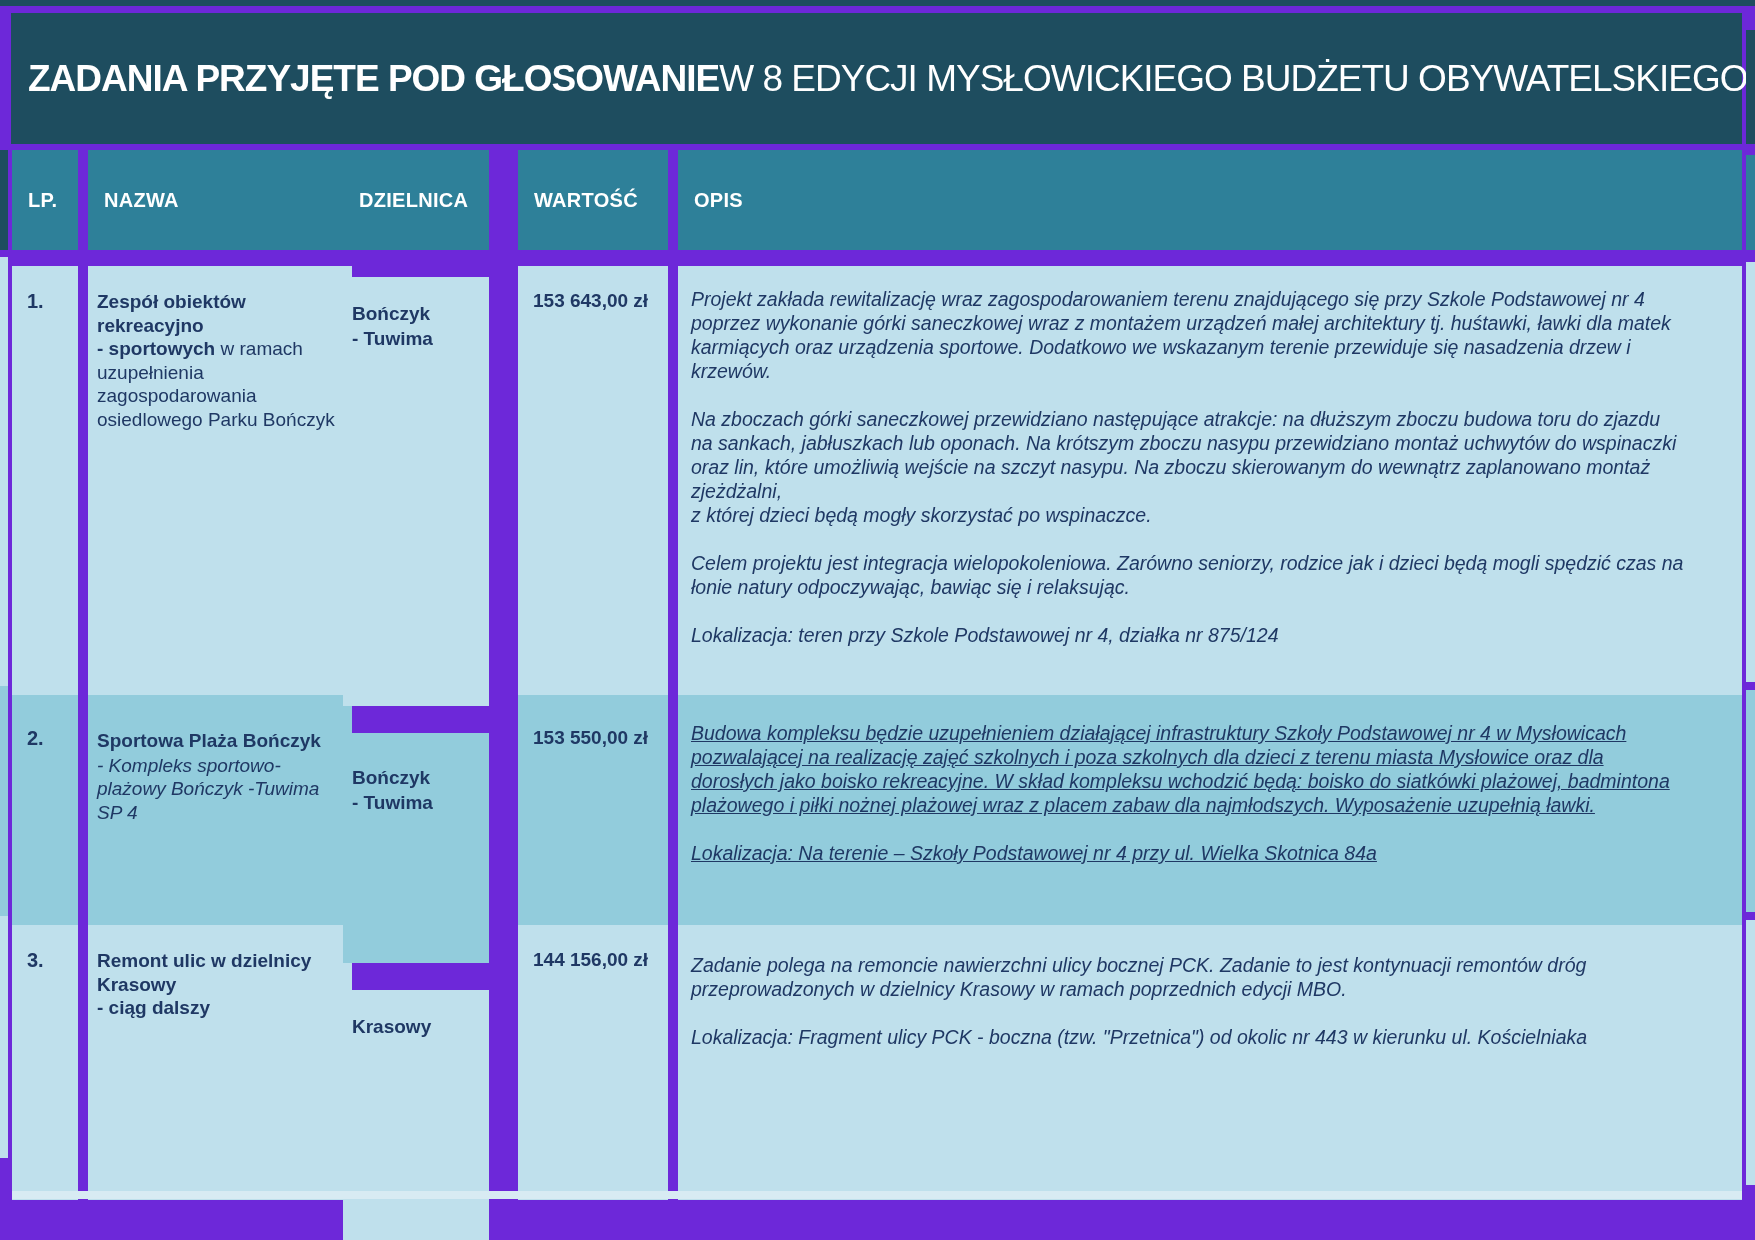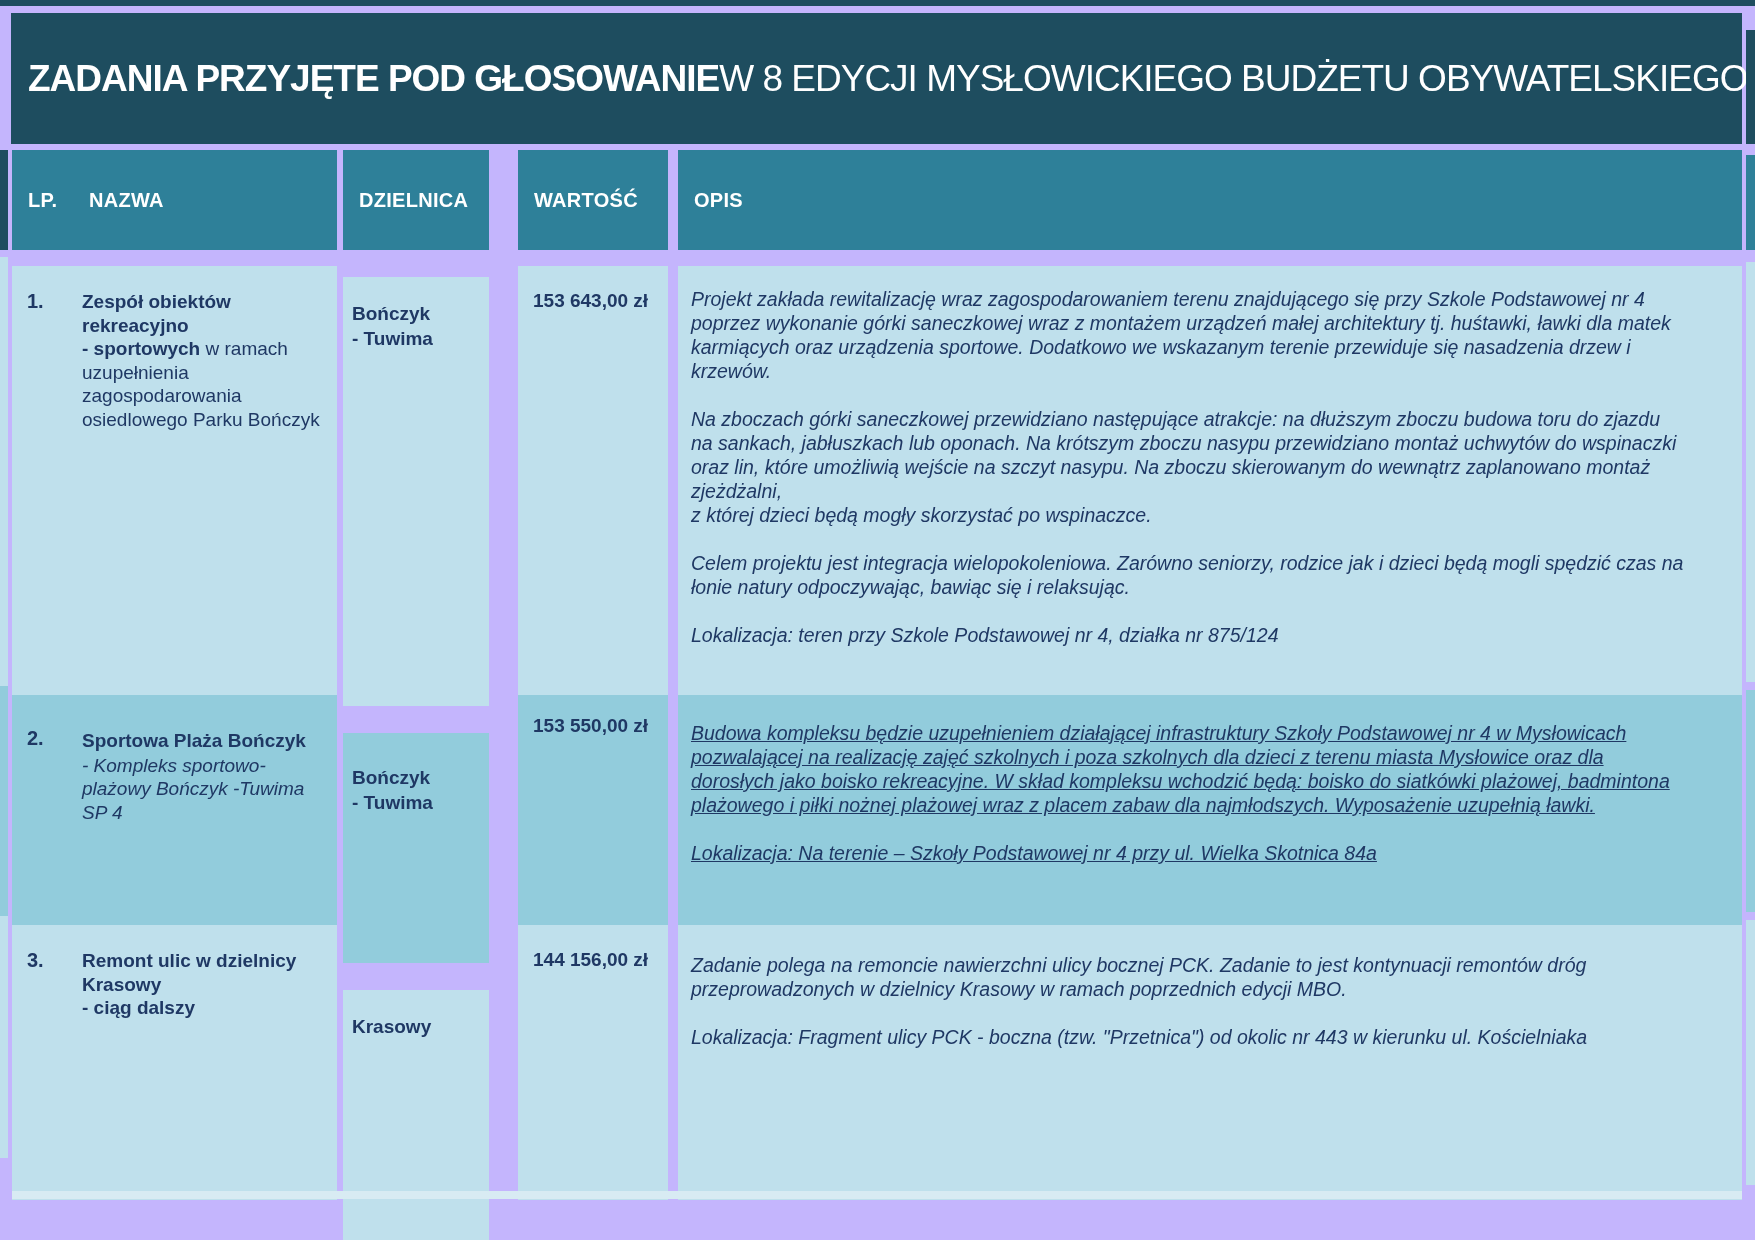--- a/index.html
+++ b/index.html
@@ -1,17 +1,17 @@
 <!DOCTYPE html>
 <html lang="pl"><head>
 <meta charset="utf-8">
 <style>
   html,body{margin:0;padding:0;background:#ffffff;}
   body{font-family:"Liberation Sans", sans-serif;}
-  .canvas{position:relative;width:1755px;height:1240px;background:#c4b5fd;overflow:hidden;}
+  .canvas{position:relative;width:1755px;height:1240px;background:#6d28d9;overflow:hidden;}
 
   .top-strip{position:absolute;left:0;top:0;width:1755px;height:6px;background:#1E4D5F;}
 
   .title-bar{
     position:absolute;left:11px;top:13px;width:1731px;height:131px;
     background:#1E4D5F;color:#ffffff;box-sizing:border-box;
     display:flex;align-items:center;padding-left:17px;
     font-size:37px;letter-spacing:-1px;white-space:nowrap;
   }
   .title-bold{font-weight:700;}
@@ -22,39 +22,39 @@
   .hdr{
     height:100px;background:#2E8099;color:#ffffff;font-weight:700;font-size:20px;
     display:flex;align-items:center;padding-left:16px;box-sizing:border-box;
     margin-bottom:16px;letter-spacing:0.3px;
   }
   .r1{height:429px;background:#BFE0EC;}
   .r2{height:230px;background:#92CCDC;}
   .r3{height:275px;background:#BFE0EC;}
 
   .col-lp{left:12px;width:66px;}
-  .col-nazwa{left:73px;width:264px;}
+  .col-nazwa{left:88px;width:264px;}
   .col-dzielnica{left:343px;width:146px;}
   .col-wartosc{left:518px;width:150px;}
   .col-opis{left:678px;width:1064px;}
 
   .lp-val{padding:24px 0 0 15px;font-weight:700;font-size:20px;}
   .r2 .lp-val{padding-top:32px;}
 
   .nazwa-cell{padding:24px 8px 0 9px;font-size:19px;line-height:23.5px;}
   .r2 .nazwa-cell{padding-top:34px;}
   .nazwa-bold{font-weight:700;white-space:pre-line;}
   .nazwa-rest{font-weight:400;}
   .nazwa-italic{font-style:italic;font-weight:400;margin-top:1px;}
 
   .dz-val{padding:24px 0 0 9px;font-weight:700;font-size:19px;line-height:25px;white-space:pre-line;margin-top:27px;}
   .r2 .dz-val{padding-top:32px;}
 
   .w-val{padding:24px 0 0 15px;font-weight:700;font-size:19px;}
-  .r2 .w-val{padding-top:20px;}
+  .r2 .w-val{padding-top:32px;}
 
   .opis-cell{padding:21px 58px 0 13px;font-style:italic;font-size:19.5px;line-height:24px;}
   .r2 .opis-cell{padding-top:26px;text-decoration:underline;}
   .r3 .opis-cell{padding-top:28px;}
   .opis-cell p{margin:0 0 24px 0;white-space:pre-line;}
 
   .sliver{position:absolute;box-sizing:border-box;}
   .sl-dark{background:#1E4D5F;}
   .sl-hdr{background:#2E8099;}
   .sl-light{background:#BFE0EC;}

